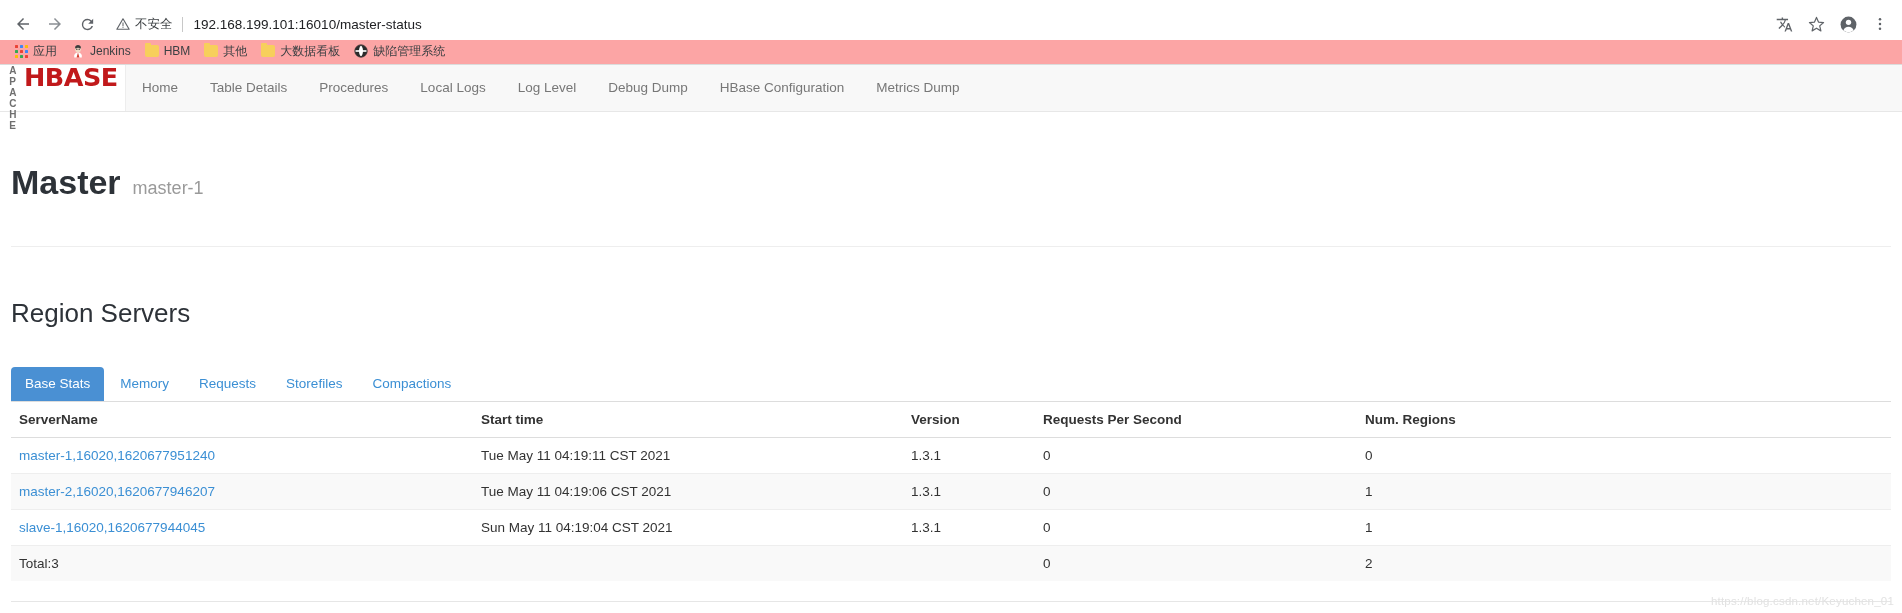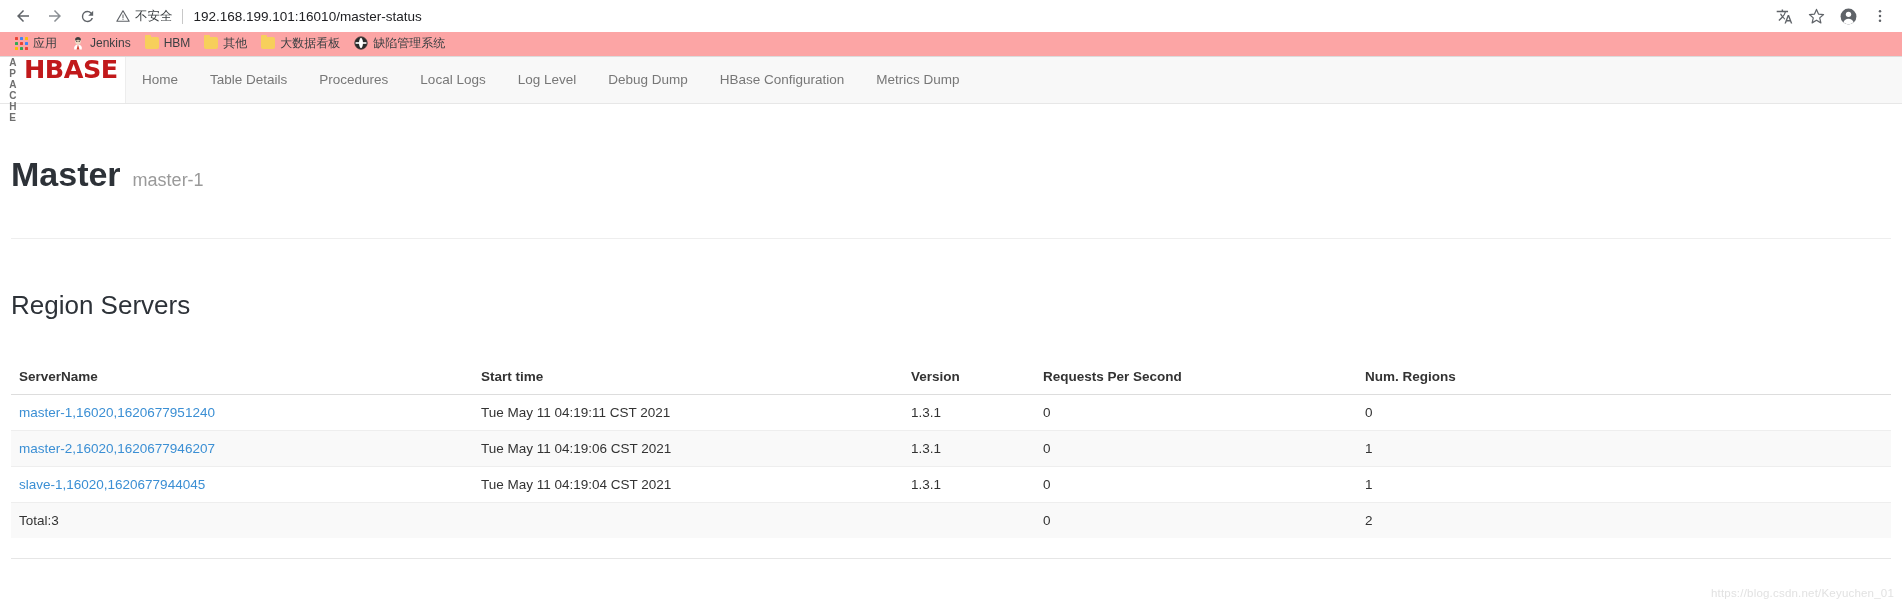--- a/index.html
+++ b/index.html
@@ -15,20 +15,21 @@
   .browser-chrome {
     background: #ffffff;
     border-bottom: 1px solid #dcdcdc;
   }
   .toolbar {
     height: 32px;
     display: flex;
     align-items: center;
     padding: 0 8px;
     gap: 2px;
+    margin-top: 8px;
   }
   .nav-btn {
     width: 30px; height: 30px;
     display: flex; align-items: center; justify-content: center;
     border-radius: 50%;
     flex: 0 0 auto;
   }
   .nav-btn svg { display: block; }
   .omnibox {
     flex: 1 1 auto;
@@ -417,20 +418,27 @@
 
     <div class="container">
 
       <div class="master-head">
         <h1 class="master-title">Master</h1>
         <span class="master-sub">master-1</span>
       </div>
 
       <h2 class="section-title">Region Servers</h2>
 
+      <div class="tabs">
+        <a class="tab active">Base Stats</a>
+        <a class="tab">Memory</a>
+        <a class="tab">Requests</a>
+        <a class="tab">Storefiles</a>
+        <a class="tab">Compactions</a>
+      </div>
 
       <table class="rs-table">
         <thead>
           <tr>
             <th class="col-server">ServerName</th>
             <th class="col-start">Start time</th>
             <th class="col-ver">Version</th>
             <th class="col-rps">Requests Per Second</th>
             <th class="col-reg">Num. Regions</th>
           </tr>
@@ -451,21 +459,21 @@
             </td>
             <td>Tue May 11 04:19:06 CST 2021</td>
             <td>1.3.1</td>
             <td>0</td>
             <td>1</td>
           </tr>
           <tr>
             <td>
               <a>slave-1,16020,1620677944045</a>
             </td>
-            <td>Tue May 11 04:19:04 CST 2021</td>
+            <td>Sun May 11 04:19:04 CST 2021</td>
             <td>1.3.1</td>
             <td>0</td>
             <td>1</td>
           </tr>
           <tr class="striped">
             <td>Total:3</td>
             <td></td>
             <td></td>
             <td>0</td>
             <td>2</td>

